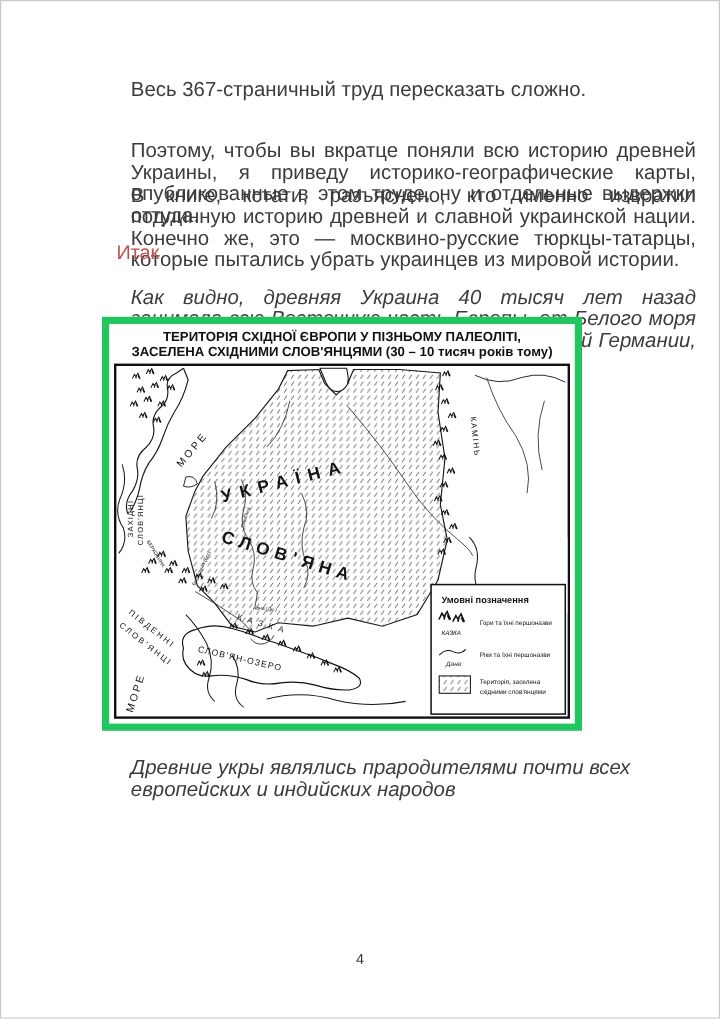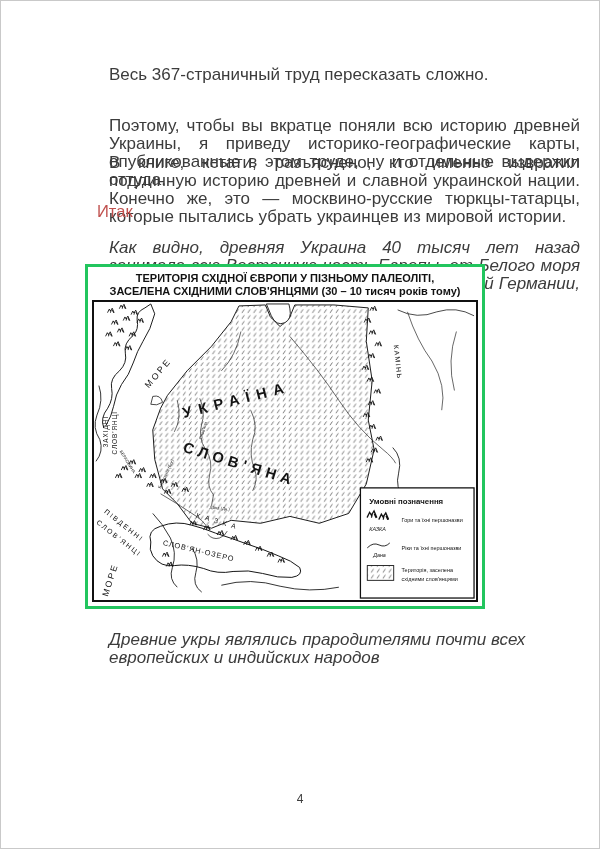--- a/index.html
+++ b/index.html
@@ -16,21 +16,21 @@
   .p1 { top:51px; text-align:left; }
   .p2 { top:102px; }
   .p3 { top:139px; }
   .heading {
     position:absolute; left:85px; top:190px; margin:12px;
     font-size:16.5px; font-weight:400; color:var(--accent);
   }
   .lead { top:224px; font-style:italic; }
   .map-figure {
     position:absolute; left:85px; top:264px; width:400px; height:345px;
-    margin:0; border:3px solid #22c55e; background:#fff; box-sizing:border-box;
+    margin:0; border:6px solid #22c55e; background:#fff; box-sizing:border-box;
   }
   .map-title {
     padding-top:5px; font-size:11px; font-weight:bold; line-height:13px;
     text-align:center; color:#111;
   }
   .map-box {
     position:absolute; left:4px; right:4px; top:33px; bottom:4px;
     border:2px solid #111;
   }
   .map-box svg { display:block; width:100%; height:100%; }

